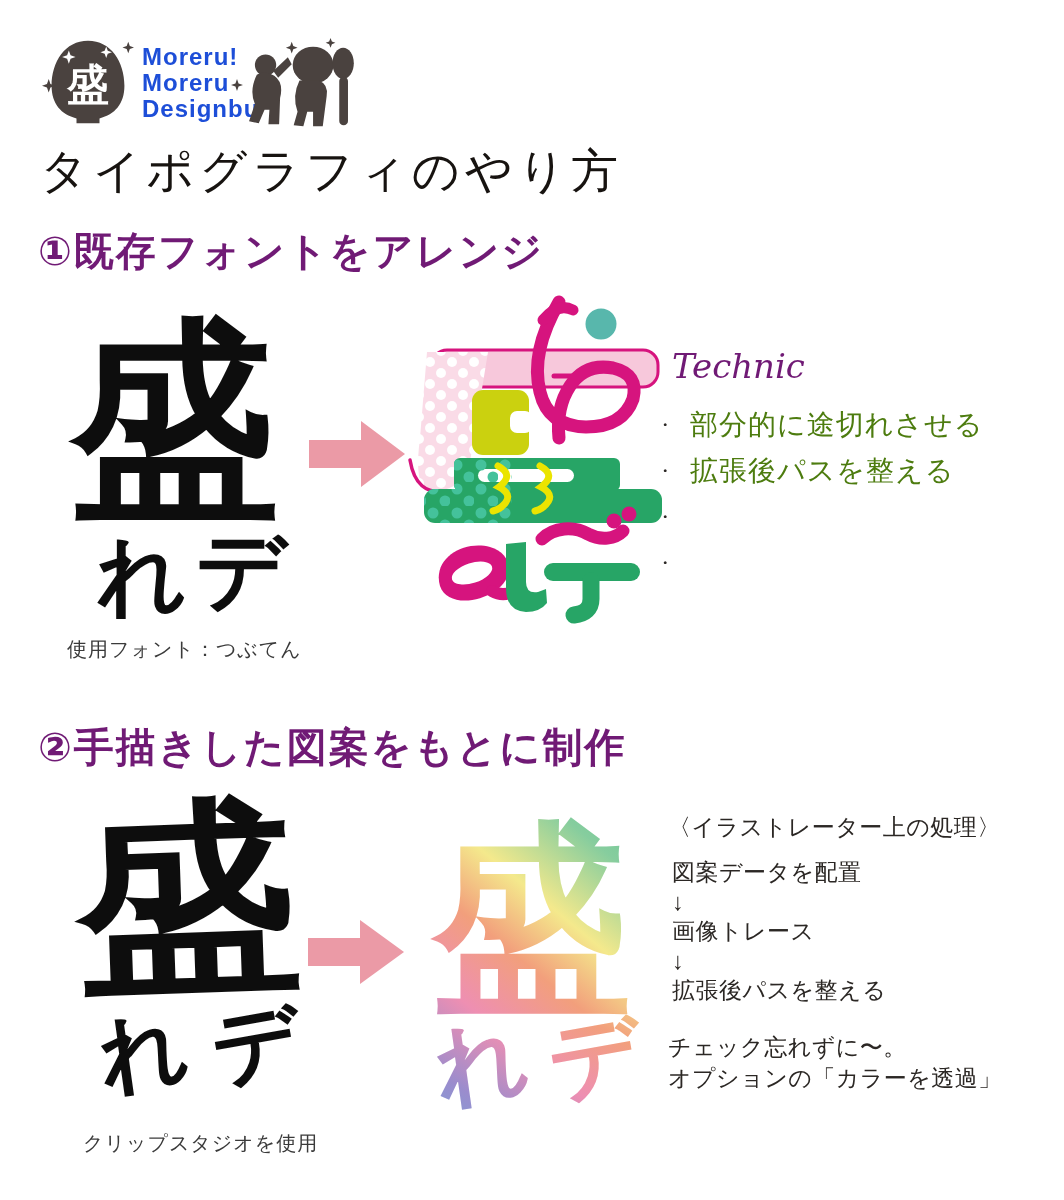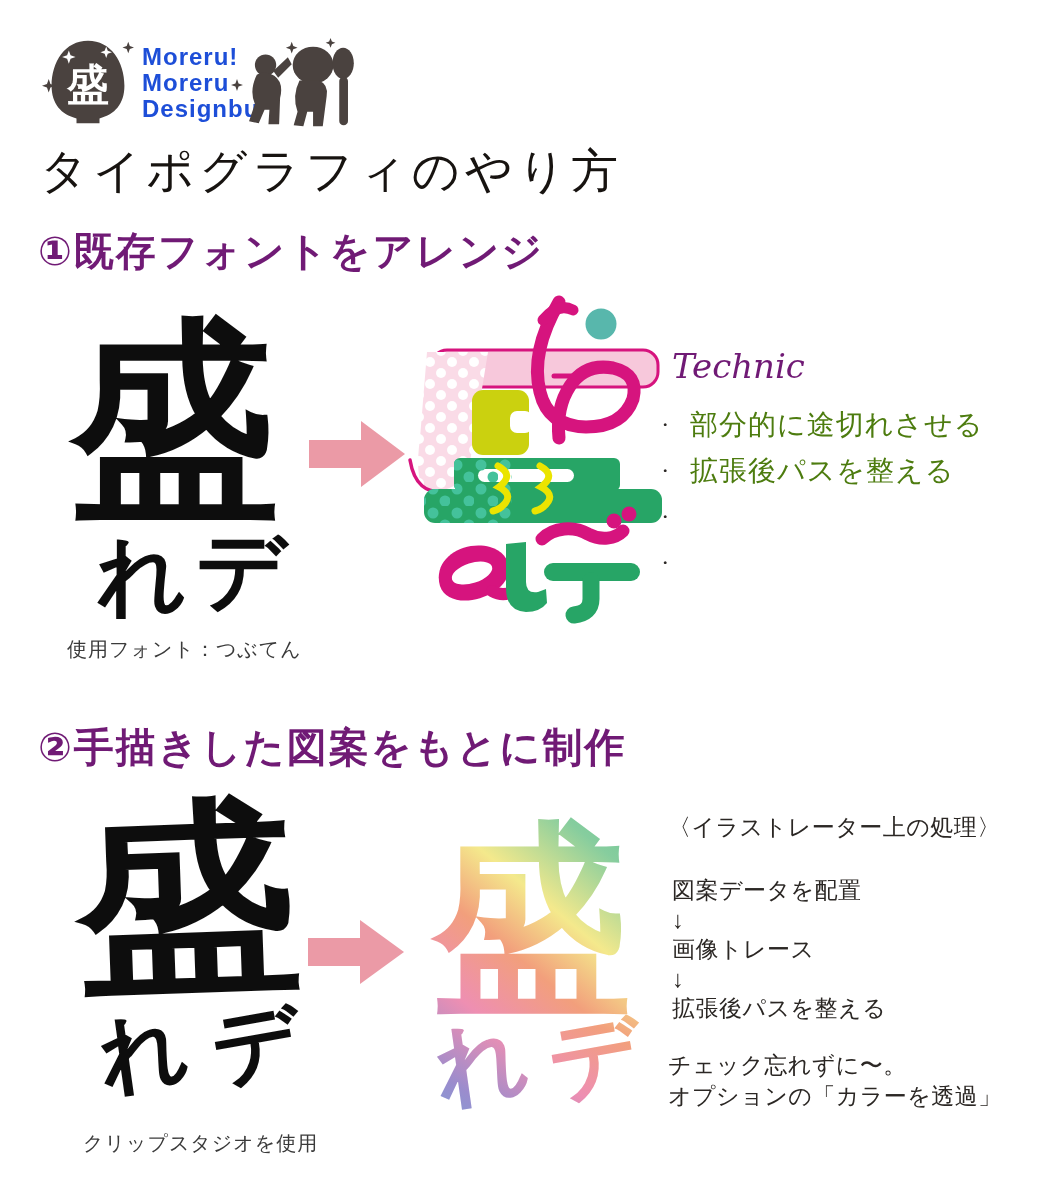--- a/index.html
+++ b/index.html
@@ -37,21 +37,21 @@
     font-family:"DejaVu Serif","Liberation Serif",serif;font-style:italic;
   }
   .technic-list{left:656px;top:402px;width:400px;}
   .technic-item{display:flex;align-items:center;height:46px;}
   .technic-bullet{width:34px;font-size:18px;color:#2b2724;flex:0 0 34px;}
   .technic-text{font-size:28px;letter-spacing:1px;color:#4d7c0f;}
 
   .caption{font-size:20px;letter-spacing:1px;color:#3a3a3a;}
 
   .process-col{left:668px;top:812px;width:392px;font-size:23px;color:#2b2724;letter-spacing:0.5px;}
-  .process-title{margin:0 0 34px 0;}
+  .process-title{margin:0 0 16px 0;}
   .process-step{margin:4px;line-height:27px;}
   .process-arrow{margin:2px 0 2px 4px;line-height:24px;font-size:24px;color:#2b2724;}
   .process-note{margin-top:28px;line-height:31px;}
 </style>
 </head>
 <body>
 
 <div class="page">
 
   <div class="abs" style="left:42px;top:36px;display:flex;align-items:flex-start;">

